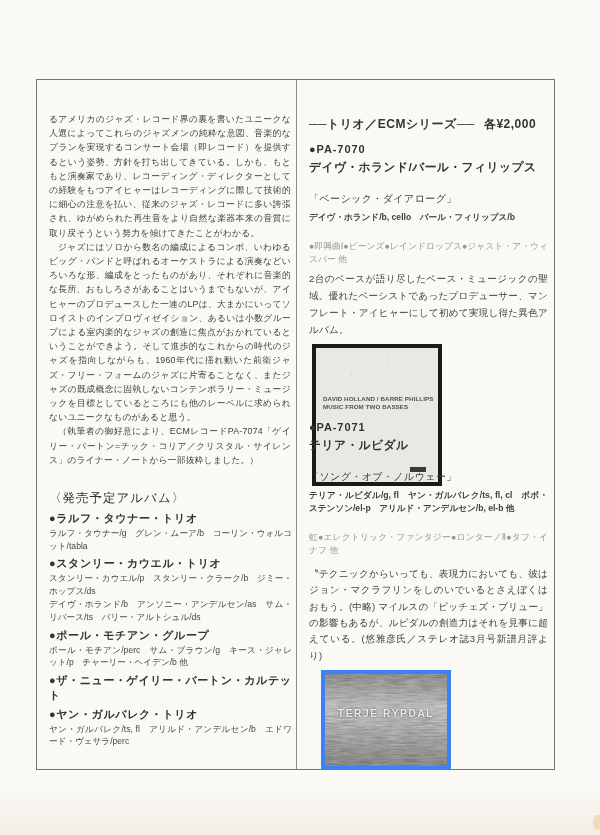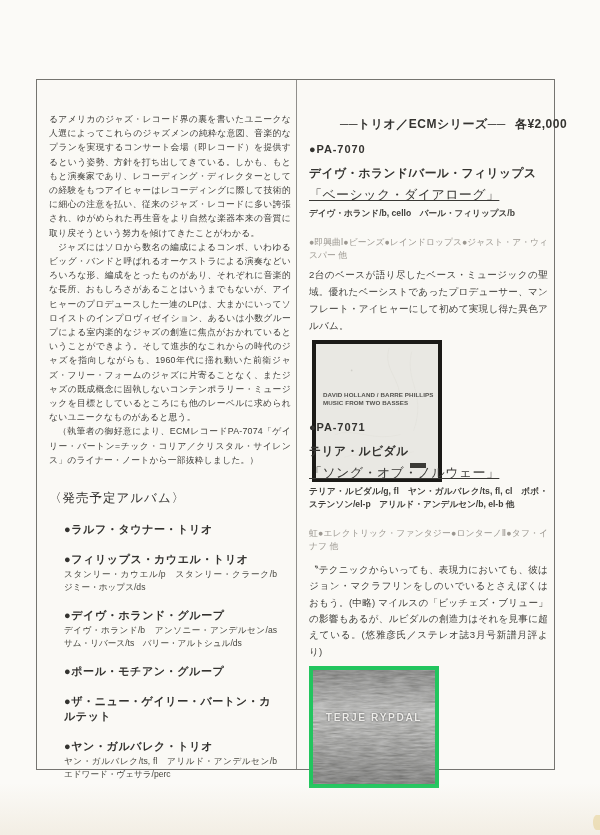--- a/index.html
+++ b/index.html
@@ -30,51 +30,50 @@
     color:#3f3e3a; letter-spacing:0.2px;
   }
   .body-par.indent { text-indent:9px; }
   .upcoming {
     position:absolute; left:49px; top:490px; width:243px;
   }
   .upcoming-heading {
     font-size:12.5px; font-weight:normal; letter-spacing:1px; color:#343330;
     margin:0 0 2px 0;
   }
-  .album-entry { margin:15px; }
+  .album-entry { margin:0; }
   .album-entry-title {
     font-size:11px; font-weight:bold; letter-spacing:0.6px; color:#343330;
     margin-top:4px; line-height:15px;
   }
   .album-entry-personnel {
     font-size:8.6px; line-height:12.6px; color:#47463f; margin-top:1px;
     text-align:justify;
   }
   
   .series-header {
     position:absolute; left:309px; top:116px; width:240px;
     font-size:12px; font-weight:bold; color:#343330; letter-spacing:0.5px;
     white-space:nowrap;
-    margin-left:31px;
   }
   .series-price { margin-left:9px; }
   .release { position:absolute; left:309px; width:239px; }
   .release-1 { top:143px; }
   .release-2 { top:421px; }
   .catalog-no {
     font-size:11px; font-weight:bold; letter-spacing:0.9px; color:#343330;
     line-height:13px;
   }
   .release-artist {
     font-size:11.8px; font-weight:bold; letter-spacing:0.4px; color:#343330;
-    margin-top:9px; line-height:16px;
+    margin-top:3px; line-height:16px;
   }
   .release-title {
-    font-size:13px; letter-spacing:0.4px; color:#3a3936;
-    margin-top:6px; line-height:16px;text-decoration:underline;
+    font-size:10px; letter-spacing:0.4px; color:#3a3936;
+    margin-top:16px; line-height:16px;
   }
   .release-personnel {
     font-size:8.6px; font-weight:bold; line-height:13px; color:#3f3e3a;
     margin-top:4px; text-align:justify;
   }
   .release-tracks {
     font-size:8.8px; line-height:13.4px; color:#9b9790;
     margin-top:16px; text-align:justify;
   }
   .release-desc, .release-review {
@@ -92,23 +91,23 @@
   .cover1-caption {
     position:absolute; left:7px; top:35%;
     font-size:6.2px; font-weight:bold; color:#53524e;
     line-height:8px; letter-spacing:0.1px; white-space:nowrap;
   }
   .ecm-mark {
     position:absolute; right:12px; bottom:10px; width:16px; height:5px;
     background:#3b3a36;
   }
   .cover2 {
-    position:relative; width:130px; height:122px;
-    border:4px solid #22c55e; background:#4a4a47;
-    margin:6px 0 0 0; overflow:hidden;
+    position:relative; width:130px; height:100px;
+    border:4px solid #3b82f6; background:#4a4a47;
+    margin:6px 0 0 12px; overflow:hidden;
   }
   .cover2 svg.ripples { position:absolute; left:0; top:0; width:100%; height:100%; }
   .cover2-band {
     position:absolute; left:0; top:0; width:100%; height:100%;
     background:linear-gradient(to bottom,
       rgba(0,0,0,0.18) 0%, rgba(255,255,255,0.20) 38%,
       rgba(255,255,255,0.05) 52%, rgba(0,0,0,0.22) 100%);
   }
   .cover2-title {
     position:absolute; left:0; right:0; top:37%; text-align:center;
@@ -137,31 +136,32 @@
   <p class="body-par">るアメリカのジャズ・レコード界の裏を書いたユニークな人選によってこれらのジャズメンの純粋な意図、音楽的なプランを実現するコンサート会場（即レコード）を提供するという姿勢、方針を打ち出してきている。しかも、もともと演奏家であり、レコーディング・ディレクターとしての経験をもつアイヒャーはレコーディングに際して技術的に細心の注意を払い、従来のジャズ・レコードに多い誇張され、ゆがめられた再生音をより自然な楽器本来の音質に取り戻そうという努力を傾けてきたことがわかる。</p>
   <p class="body-par indent">ジャズにはソロから数名の編成によるコンボ、いわゆるビッグ・バンドと呼ばれるオーケストラによる演奏などいろいろな形、編成をとったものがあり、それぞれに音楽的な長所、おもしろさがあることはいうまでもないが、アイヒャーのプロデュースした一連のLPは、大まかにいってソロイストのインプロヴィゼイション、あるいは小数グループによる室内楽的なジャズの創造に焦点がおかれているということができよう。そして進歩的なこれからの時代のジャズを指向しながらも、1960年代に揺れ動いた前衛ジャズ・フリー・フォームのジャズに片寄ることなく、またジャズの既成概念に固執しないコンテンポラリー・ミュージックを目標としているところにも他のレーベルに求められないユニークなものがあると思う。</p>
   <p class="body-par indent">（執筆者の御好意により、ECMレコードPA-7074「ゲイリー・バートン=チック・コリア／クリスタル・サイレンス」のライナー・ノートから一部抜粋しました。）</p>
 </div>
 
 <div class="upcoming">
   <div class="upcoming-heading">〈発売予定アルバム〉</div>
 
   <div class="album-entry">
     <div class="album-entry-title">●ラルフ・タウナー・トリオ</div>
-  </div>
-  <div class="album-entry">
-    <div class="album-entry-title">●フィリップス・カウエル・トリオ</div>
+    <div class="album-entry-personnel">ラルフ・タウナー/g　グレン・ムーア/b　コーリン・ウォルコット/tabla</div>
+  </div>
+  <div class="album-entry">
+    <div class="album-entry-title">●スタンリー・カウエル・トリオ</div>
     <div class="album-entry-personnel">スタンリー・カウエル/p　スタンリー・クラーク/b　ジミー・ホップス/ds</div>
   </div>
   <div class="album-entry">
-    <div class="album-entry-title">●デイヴ・ホランド・グループ</div>
     <div class="album-entry-personnel">デイヴ・ホランド/b　アンソニー・アンデルセン/as　サム・リバース/ts　バリー・アルトシュル/ds</div>
   </div>
   <div class="album-entry">
     <div class="album-entry-title">●ポール・モチアン・グループ</div>
+    <div class="album-entry-personnel">ポール・モチアン/perc　サム・ブラウン/g　キース・ジャレット/p　チャーリー・ヘイデン/b 他</div>
   </div>
   <div class="album-entry">
     <div class="album-entry-title">●ザ・ニュー・ゲイリー・バートン・カルテット</div>
   </div>
   <div class="album-entry">
     <div class="album-entry-title">●ヤン・ガルバレク・トリオ</div>
     <div class="album-entry-personnel">ヤン・ガルバレク/ts, fl　アリルド・アンデルセン/b　エドワード・ヴェサラ/perc</div>
   </div>
 </div>
 

